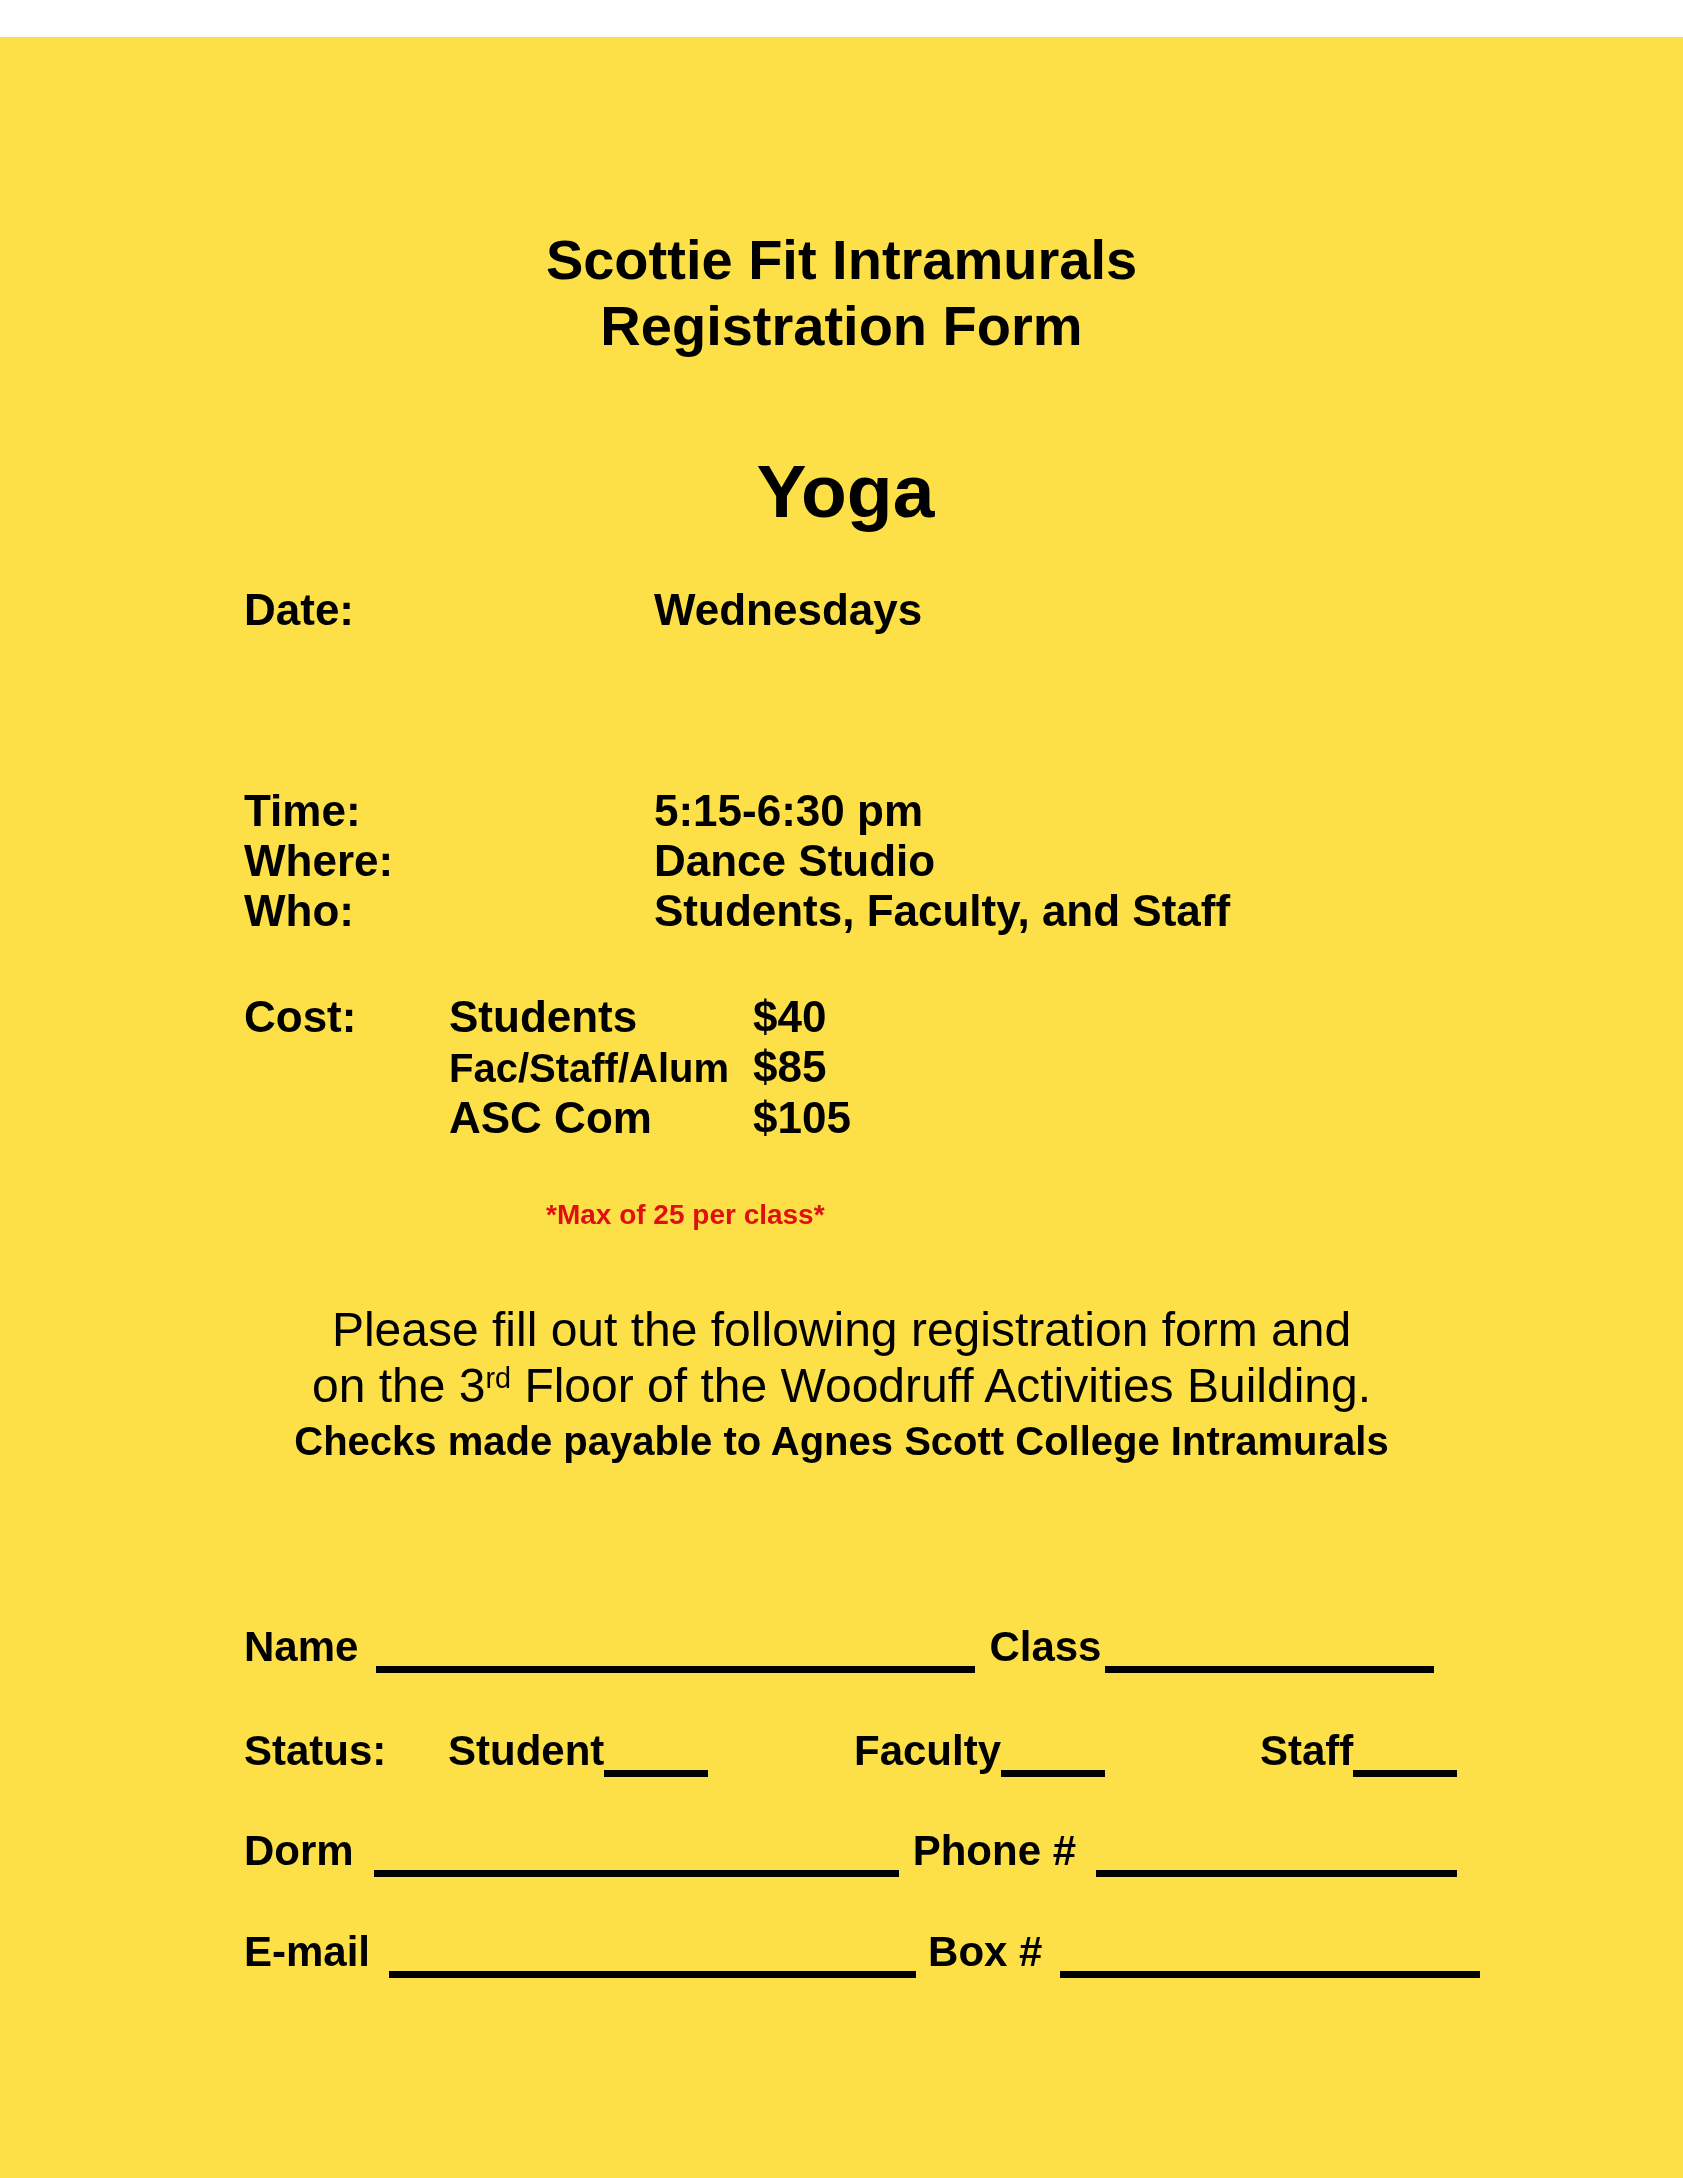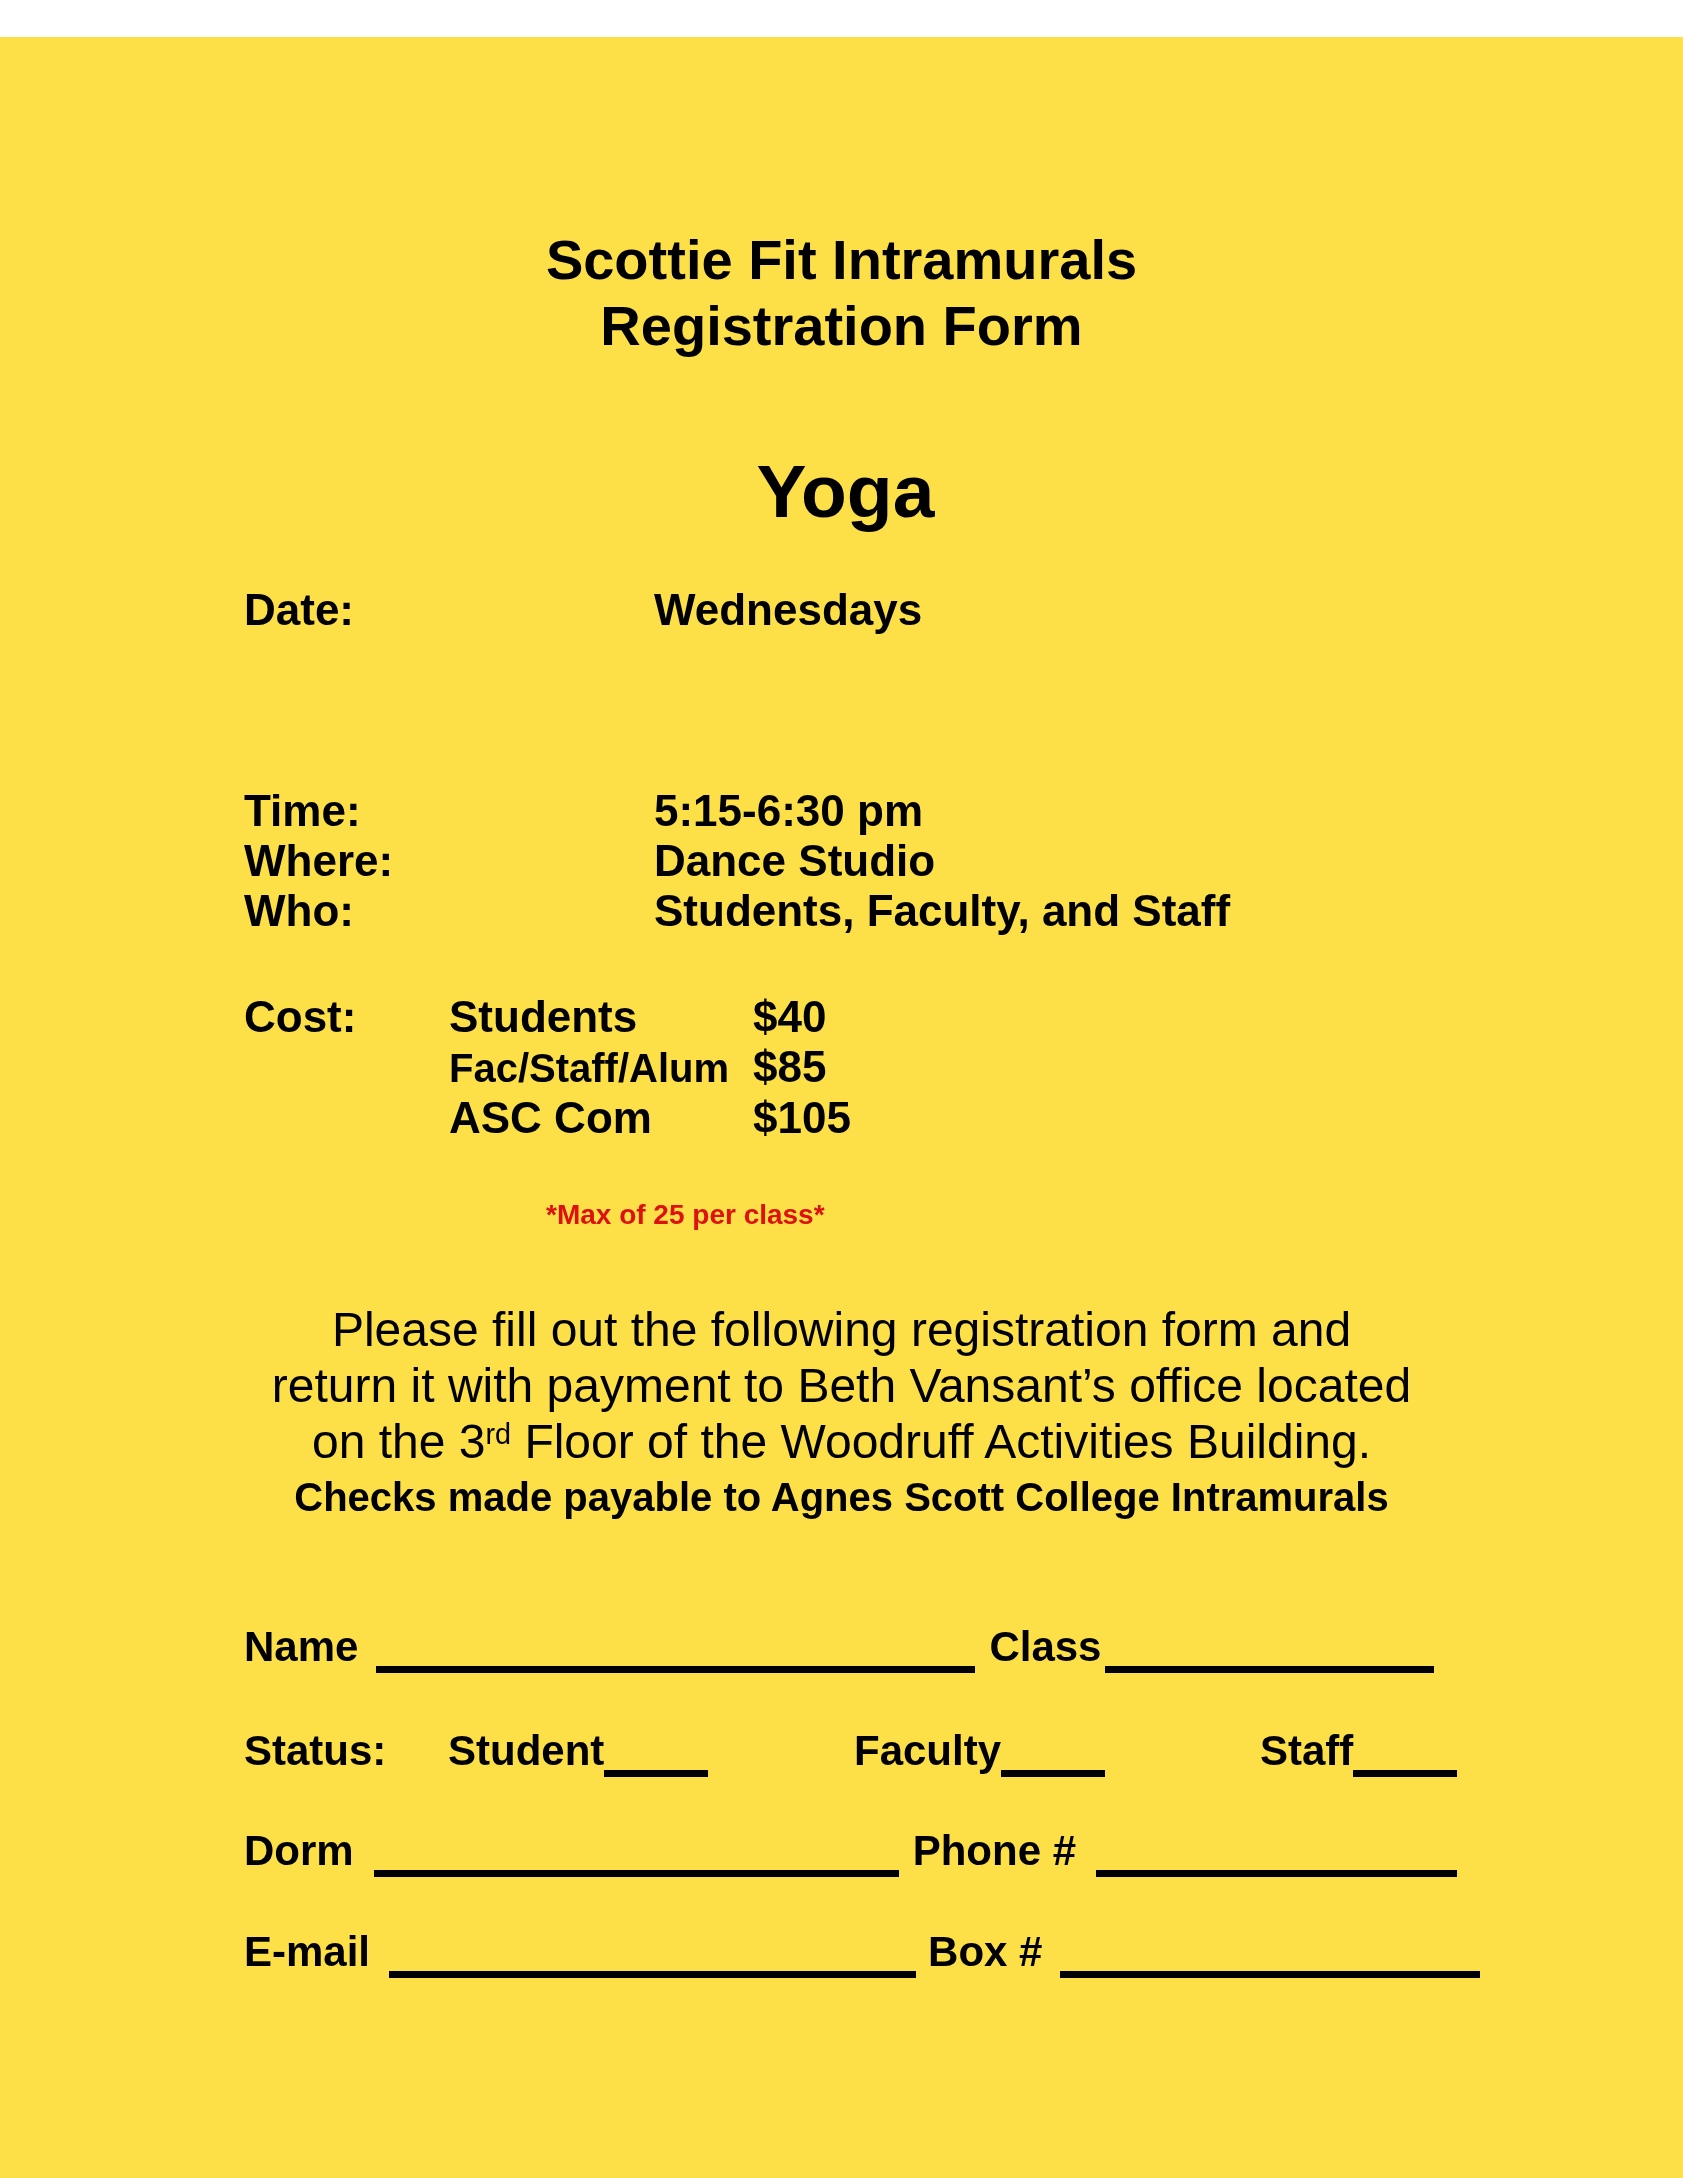--- a/index.html
+++ b/index.html
@@ -117,21 +117,20 @@
   <div class="abs cost-block">
     <div class="cost-row"><span class="c1">Cost:</span><span class="c2">Students</span><span>$40</span></div>
     <div class="cost-row"><span class="c1"></span><span class="c2 c2-small">Fac/Staff/Alum</span><span>$85</span></div>
     <div class="cost-row"><span class="c1"></span><span class="c2">ASC Com</span><span>$105</span></div>
   </div>
 
   <div class="abs max-note">*Max of 25 per class*</div>
 
   <div class="abs instructions">
     <div>Please fill out the following registration form and</div>
-    <div>return it with payment to Beth Vansant’s office located</div>
     <div><span>on the 3</span><span class="sup">rd</span><span> Floor of the Woodruff Activities Building.</span></div>
     <div class="payable">Checks made payable to Agnes Scott College Intramurals</div>
   </div>
 
   <div class="abs form-row row-name"><span>Name</span><span class="blank b-name"></span><span class="ml14">Class</span><span class="blank b-class"></span></div>
 
   <div class="abs form-row row-status">
     <span class="pos-status">Status:</span>
     <span class="pos-opt1"><span>Student</span><span class="blank b-status"></span></span>
     <span class="pos-opt2"><span>Faculty</span><span class="blank b-status"></span></span>

